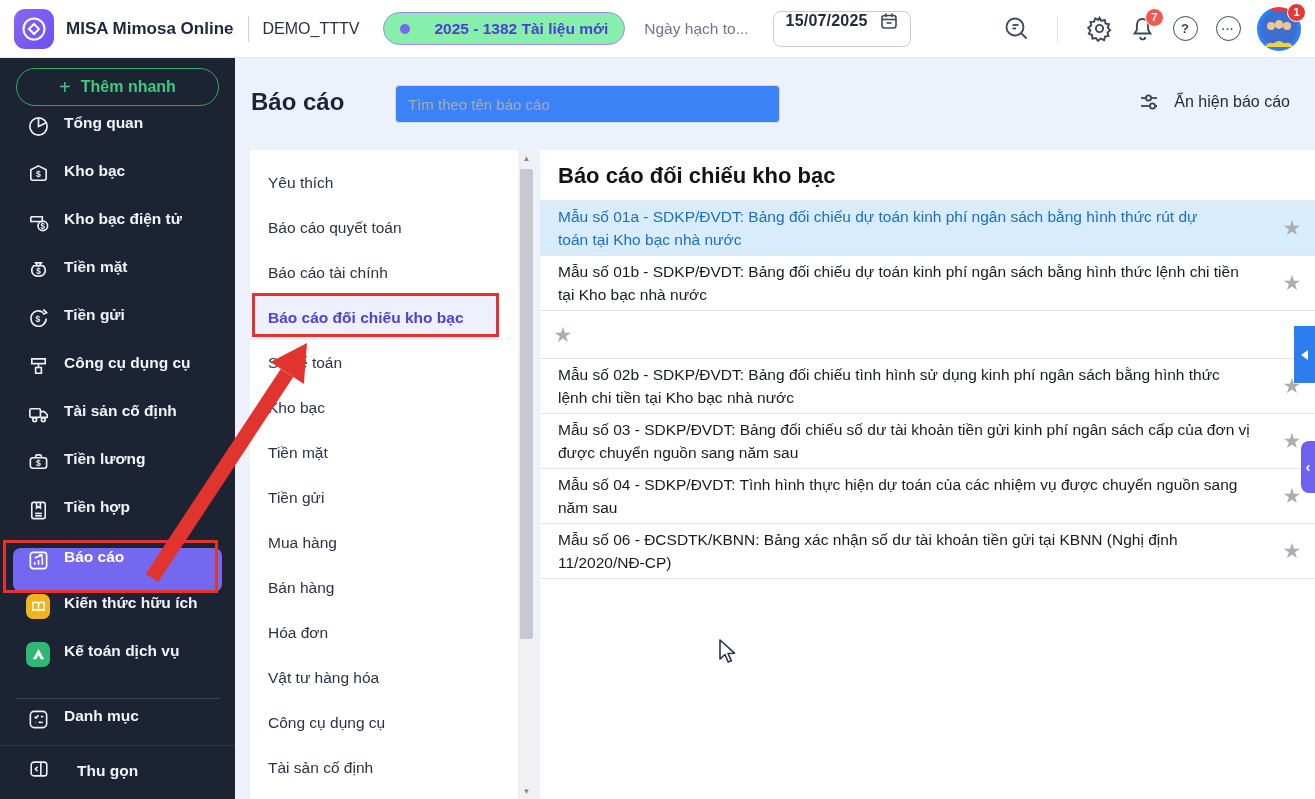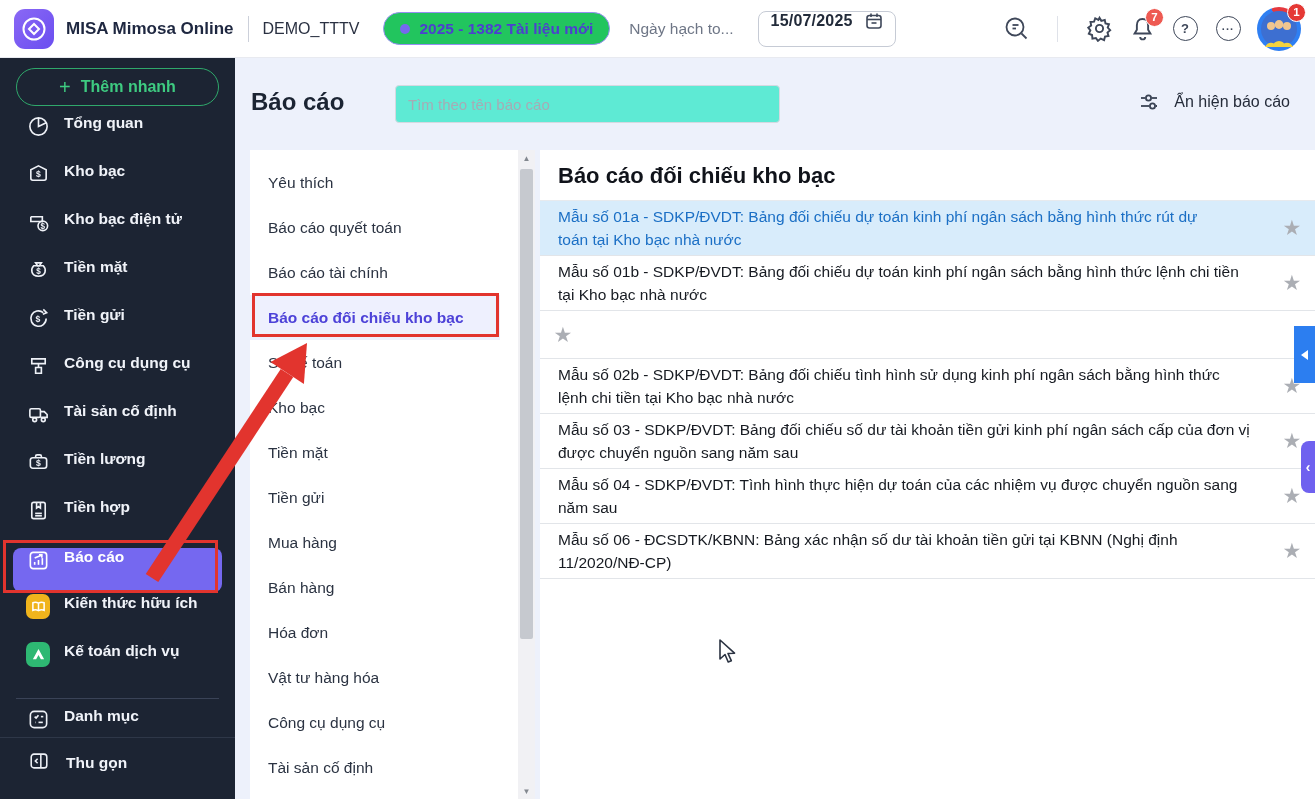--- a/index.html
+++ b/index.html
@@ -7,22 +7,22 @@
   body { position:relative; font-family:"Liberation Sans", sans-serif; background:#edf1fb; color:#1d2433; }
 
   
   .topbar { position:absolute; left:0; top:0; width:1315px; height:58px; background:#ffffff;
             border-bottom:1px solid #e8eaf0; display:flex; align-items:center; padding:0 14px; z-index:6; }
   .logo { width:40px; height:40px; border-radius:11px; background:linear-gradient(135deg,#8a68f5,#6a4ef0);
           display:flex; align-items:center; justify-content:center; flex:0 0 auto; }
   .brand { font-size:17px; font-weight:bold; color:#1e2740; margin-left:12px; white-space:nowrap; }
   .tb-sep { width:1px; height:26px; background:#ccd0da; margin:0 14px; }
   .company { font-size:16px; color:#2a3142; white-space:nowrap; }
-  .pill { margin-left:24px; height:33px; display:flex; align-items:center; gap:9px; padding:0 16px;
-          border:1.5px solid #968ef2; border-radius:17px; background:#22c55e; white-space:nowrap; }
+  .pill { margin-left:24px; height:33px; display:flex; align-items:center; gap:24px; padding:0 16px;
+          border:1.5px solid #968ef2; border-radius:17px; background:#86efac; white-space:nowrap; }
   .pill-dot { width:10px; height:10px; border-radius:50%; background:#7668ee; }
   .pill-text { font-size:15.5px; font-weight:bold; color:#4c40cf; }
   .posting-label { margin-left:19px; font-size:15.5px; color:#6e7686; white-space:nowrap; }
   .tb-sep2 { width:1px; height:26px; background:#dfe2e9; margin:0 12px; }
   .datebox { margin-left:24px; height:36px; display:flex; align-items:flex-start; gap:12px; padding:0 12px;
              border:1px solid #c6cbd5; border-radius:8px; background:#fff; }
   .datebox .dval { font-size:16px; font-weight:bold; color:#222b3a; letter-spacing:.2px; }
   .tb-icons { margin-left:auto; display:flex; align-items:center; gap:15px; }
   .tico { position:relative; width:28px; height:28px; display:flex; align-items:center; justify-content:center;
           color:#3e4759; cursor:pointer; }
@@ -47,29 +47,29 @@
   .side-list { margin-top:8px; }
   .side-item { height:48px; display:flex; align-items:flex-start; gap:14px; padding-left:26px;
                color:#f0f3f9; font-size:15.5px; font-weight:bold; cursor:pointer; }
   .side-item .sicon { width:24px; height:24px; display:flex; align-items:center; justify-content:center; flex:0 0 auto; }
   .side-item.active { background:#7568f0; border-radius:8px; margin:0 13px; padding-left:13px; height:44px;
                       margin-top:2px; margin-bottom:2px; color:#fff; }
   .tile { width:25px; height:25px; border-radius:7px; display:flex; align-items:center; justify-content:center; }
   .tile.yellow { background:#f0b41c; }
   .tile.green { background:#2eb873; }
   .side-divider { height:1px; background:#3a4357; margin:8px 16px; }
-  .collapse-row { position:absolute; left:0; bottom:12px; width:235px; height:50px; border-top:1px solid #2e3748;
-                  display:flex; align-items:center; gap:16px; padding-left:28px; color:#f0f3f9;
+  .collapse-row { position:absolute; left:0; bottom:4px; width:235px; height:50px; border-top:1px solid #2e3748;
+                  display:flex; align-items:center; gap:27px; padding-left:28px; color:#f0f3f9;
                   font-size:15.5px; font-weight:bold; cursor:pointer; background:#1c2433; }
 
   
   .main { position:absolute; left:235px; top:58px; width:1080px; height:741px; background:#edf1fb; }
   .page-title { position:absolute; left:16px; top:30px; font-size:24px; font-weight:bold; color:#1b2433; }
   .search-box { position:absolute; left:160px; top:27px; width:385px; height:38px; border:1px solid #d5d9e1;
-                border-radius:4px; background:#5eead4; font-size:15px; color:#2a3142; padding:8px 12px;
+                border-radius:4px; background:#3b82f6; font-size:15px; color:#2a3142; padding:8px 12px;
                 font-family:"Liberation Sans",sans-serif; }
   .search-box::placeholder { color:#a6abb5; }
   .toggle-reports { position:absolute; right:25px; top:34px; display:flex; align-items:center; gap:12px;
                     font-size:16px; color:#252c3a; cursor:pointer; }
 
   
   .cat-panel { position:absolute; left:15px; top:92px; width:285px; height:649px; background:#fff; }
   .cat-list { padding-top:10px; }
   .cat-item { height:45px; display:flex; align-items:center; padding-left:18px; font-size:15.5px;
               color:#2b3342; cursor:pointer; margin-right:35px; }

